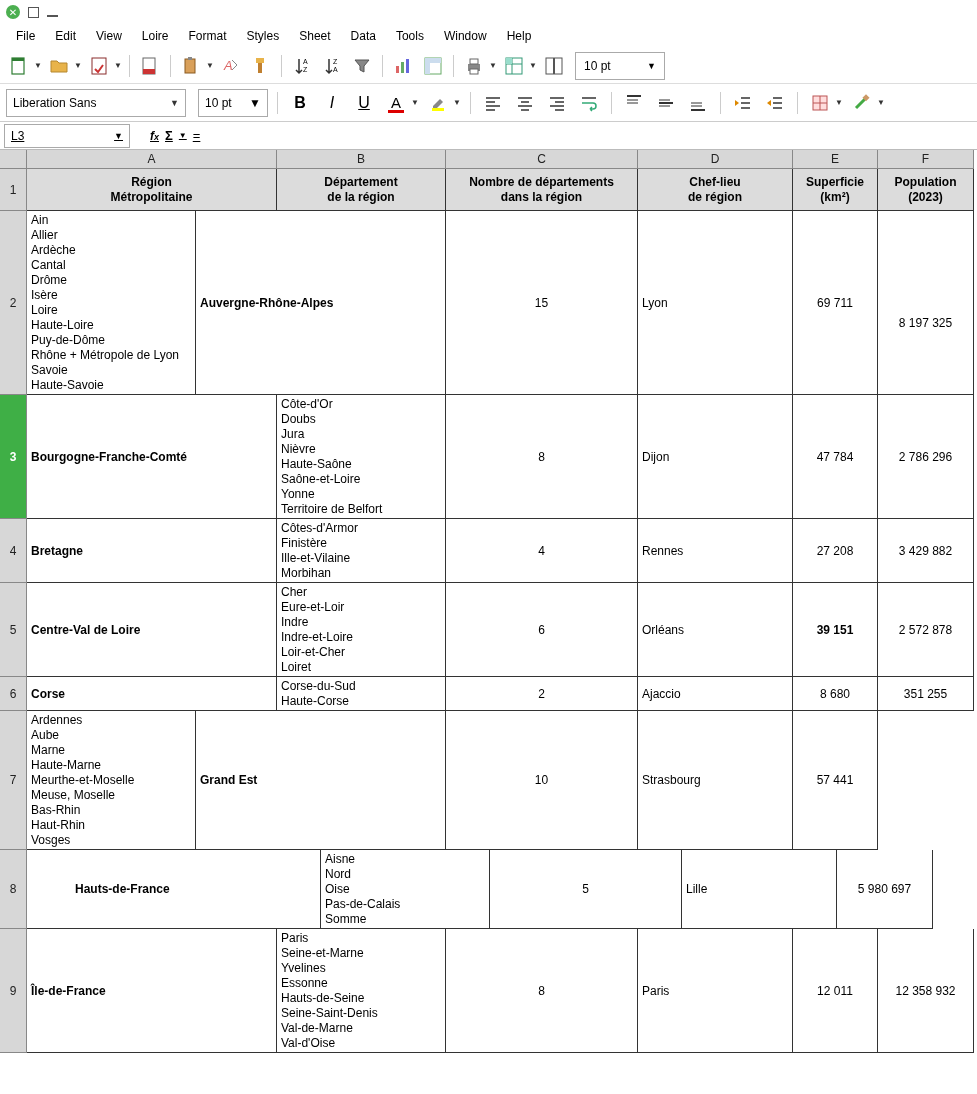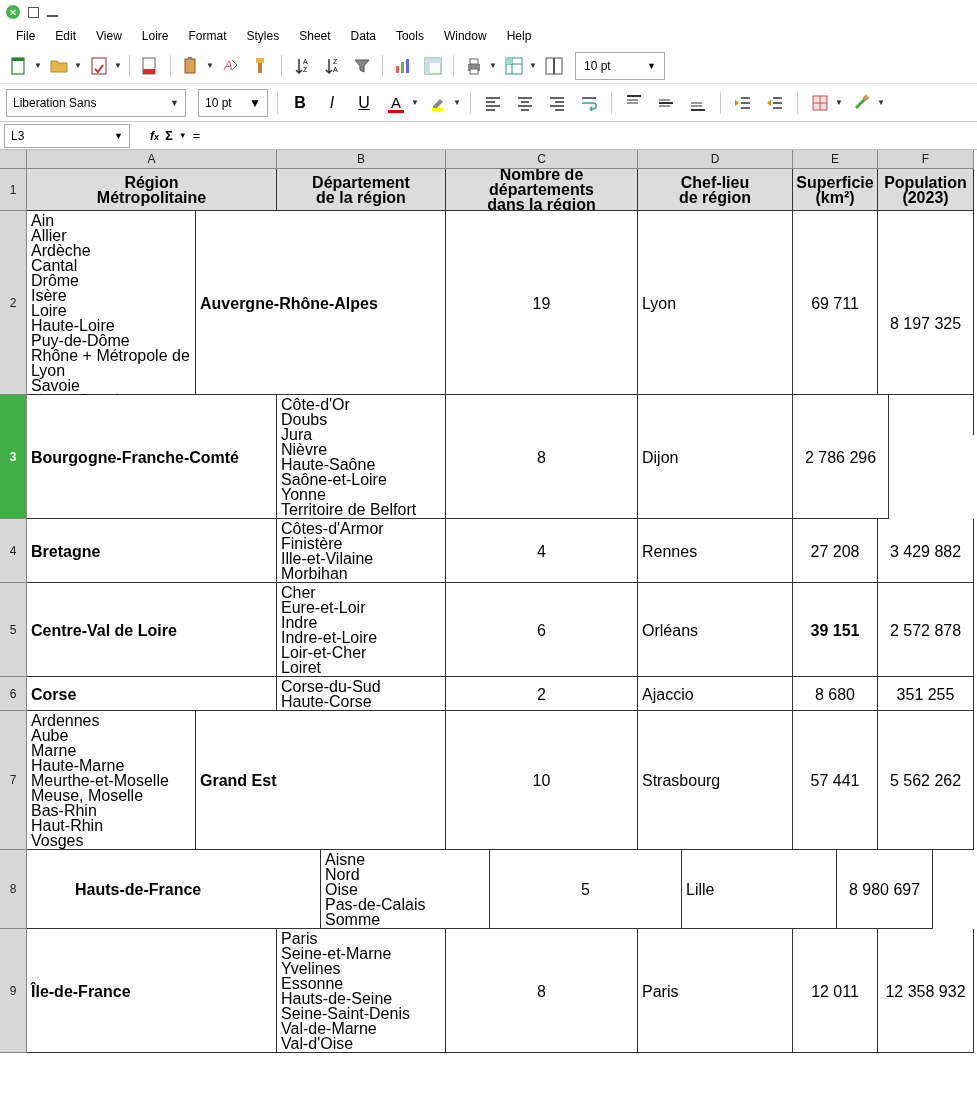--- a/index.html
+++ b/index.html
@@ -19,35 +19,35 @@
   .tb-btn { width: 26px; height: 26px; display: flex; align-items: center; justify-content: center; border: 1px solid transparent; cursor: pointer; }
   .tb-btn svg { width: 20px; height: 20px; }
   .tb-dd { display: flex; align-items: center; }
   .tb-dd .arrow { width: 10px; font-size: 8px; color: #333; padding-left: 2px; cursor: pointer; }
   
   .font-name { width: 180px; height: 28px; border: 1px solid #aaa; display: flex; align-items: center; padding: 0 6px; justify-content: space-between; }
   .font-name .arrow { font-size: 9px; color: #333; }
   .font-size { width: 70px; height: 28px; border: 1px solid #aaa; display: flex; align-items: center; padding: 0 6px; justify-content: space-between; margin-left: 6px; }
   .point-size-box { width: 90px; height: 28px; border: 1px solid #aaa; display: flex; align-items: center; padding: 0 8px; justify-content: space-between; margin-left: 4px; }
   
-  .namebox-row { height: 28px; display: flex; align-items: center; border-bottom: 1px solid #bbb; }
+  .namebox-row { height: 28px; display: flex; align-items: center; border-bottom: 1px solid #bbb; text-decoration: underline; }
   .namebox { width: 126px; height: 24px; border: 1px solid #aaa; display: flex; align-items: center; justify-content: space-between; padding: 0 6px; margin-left: 4px; }
   .fx-area { display: flex; align-items: center; gap: 6px; margin-left: 20px; }
   .fx-area .fx { font-style: italic; font-weight: bold; font-size: 12px; cursor: pointer; }
   .fx-area .sigma { font-weight: bold; font-size: 13px; cursor: pointer; }
   .fx-area .eq { font-size: 13px; }
   .formula-input { flex: 1; height: 22px; border: none; outline: none; padding: 0 4px; margin-left: 4px; }
   .corner { width: 27px; height: 19px; background: #d7d7d7; border-right: 1px solid #888; border-bottom: 1px solid #888; }
   .colheaders { display: flex; height: 19px; }
   .colhead { background: #d7d7d7; border-right: 1px solid #888; border-bottom: 1px solid #888; text-align: center; font-size: 12px; line-height: 18px; color: #222; }
   .rowhead { width: 27px; background: #d7d7d7; border-right: 1px solid #888; border-bottom: 1px solid #888; text-align: center; display: flex; align-items: center; justify-content: center; font-size: 12px; color: #222; }
   .rowhead.selected { background: #3faf46; color: #fff; font-weight: bold; }
   .datarow { display: flex; border-bottom: 1px solid #333; }
   .headerrow .cell { background: #dcdcdc; font-weight: bold; text-align: center; display: flex; align-items: center; justify-content: center; white-space: pre-line; border-bottom: 1px solid #333; }
-  .cell { border-right: 1px solid #333; padding: 2px 4px; font-size: 16px; line-height: 15px; overflow: hidden; }
+  .cell { border-right: 1px solid #333; padding: 2px 4px; font-size: 12px; line-height: 15px; overflow: hidden; }
   .c-A { width: 250px; }
   .c-B { width: 169px; }
   .c-C { width: 192px; }
   .c-D { width: 155px; }
   .c-E { width: 85px; }
   .c-F { width: 96px; }
   .bold { font-weight: bold; }
   .center { text-align: center; }
   .vcenter { display: flex; align-items: center; }
   .hcenter { justify-content: center; }
@@ -384,40 +384,41 @@
 Cantal
 Drôme
 Isère
 Loire
 Haute-Loire
 Puy-de-Dôme
 Rhône + Métropole de Lyon
 Savoie
 Haute-Savoie</div>
             <div class="cell c-A bold vcenter" style="height: 184px;">Auvergne-Rhône-Alpes</div>
-            <div class="cell c-C center vcenter hcenter" style="height: 184px;">19</div>
+            <div class="cell c-C center vcenter hcenter" style="height: 184px;">15</div>
             <div class="cell c-D vcenter" style="height: 184px;">Lyon</div>
             <div class="cell c-E center vcenter hcenter" style="height: 184px;">69 711</div>
             <div class="cell c-F center vcenter hcenter" style="height: 224px;">8 197 325</div>
           </div>
         </div>
         <div style="display: flex;">
           <div class="rowhead selected" style="height: 124px;">3</div>
           <div class="datarow" style="height: 124px;">
             <div class="cell c-A bold vcenter" style="height: 124px;">Bourgogne-Franche-Comté</div>
             <div class="cell c-B pre" style="height: 124px;">Côte-d'Or
 Doubs
 Jura
 Nièvre
 Haute-Saône
 Saône-et-Loire
 Yonne
 Territoire de Belfort</div>
             <div class="cell c-C center vcenter hcenter" style="height: 124px;">8</div>
             <div class="cell c-D vcenter" style="height: 124px;">Dijon</div>
+            <div class="cell c-E center vcenter hcenter" style="height: 124px;">47 784</div>
             <div class="cell c-F center vcenter hcenter" style="height: 124px;">2 786 296</div>
           </div>
         </div>
         <div style="display: flex;">
           <div class="rowhead" style="height: 64px;">4</div>
           <div class="datarow" style="height: 64px;">
             <div class="cell c-A bold vcenter" style="height: 64px;">Bretagne</div>
             <div class="cell c-B pre" style="height: 64px;">Côtes-d'Armor
 Finistère
 Ille-et-Vilaine
@@ -465,35 +466,34 @@
 Haute-Marne
 Meurthe-et-Moselle
 Meuse, Moselle
 Bas-Rhin
 Haut-Rhin
 Vosges</div>
             <div class="cell c-A bold vcenter" style="height: 139px;">Grand Est</div>
             <div class="cell c-C center vcenter hcenter" style="height: 139px;">10</div>
             <div class="cell c-D vcenter" style="height: 139px;">Strasbourg</div>
             <div class="cell c-E center vcenter hcenter" style="height: 139px;">57 441</div>
-            <div class="cell c-F center vcenter hcenter" style="height: 139px;">5 562 262</div>
           </div>
         </div>
         <div style="display: flex;">
           <div class="rowhead" style="height: 79px;">8</div>
           <div class="datarow" style="height: 79px;">
             <div class="cell c-A bold vcenter" style="height: 79px; margin-left: 44px;">Hauts-de-France</div>
             <div class="cell c-B pre" style="height: 79px;">Aisne
 Nord
 Oise
 Pas-de-Calais
 Somme</div>
             <div class="cell c-C center vcenter hcenter" style="height: 79px;">5</div>
             <div class="cell c-D vcenter" style="height: 79px;">Lille</div>
-            <div class="cell c-F center vcenter hcenter" style="height: 79px;">8 980 697</div>
+            <div class="cell c-F center vcenter hcenter" style="height: 79px;">5 980 697</div>
           </div>
         </div>
         <div style="display: flex;">
           <div class="rowhead" style="height: 124px;">9</div>
           <div class="datarow" style="height: 124px;">
             <div class="cell c-A bold vcenter" style="height: 124px;">Île-de-France</div>
             <div class="cell c-B pre" style="height: 124px;">Paris
 Seine-et-Marne
 Yvelines
 Essonne

